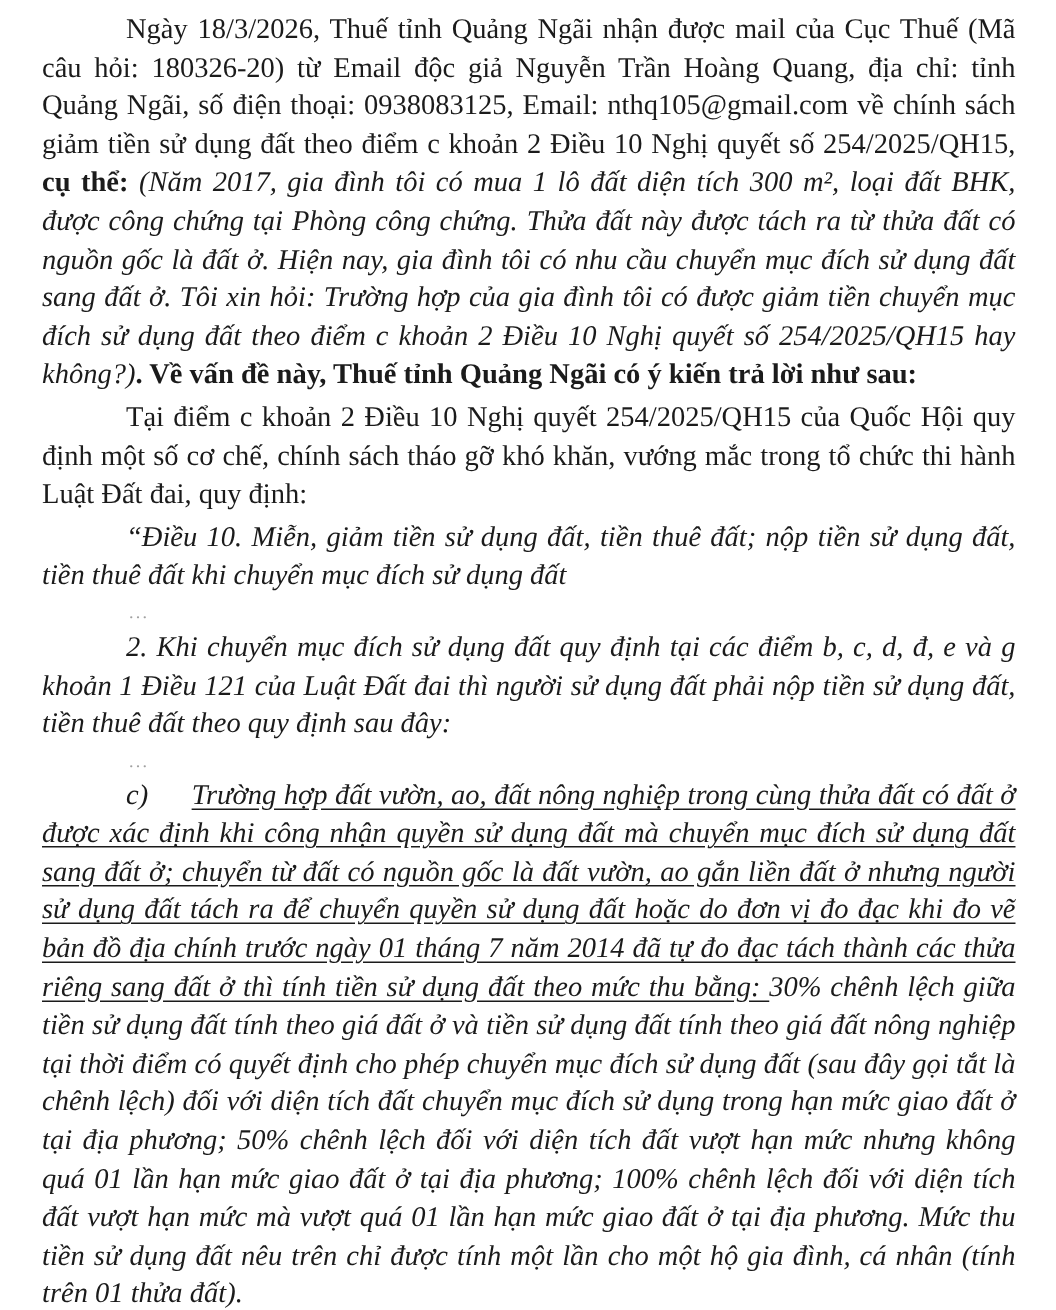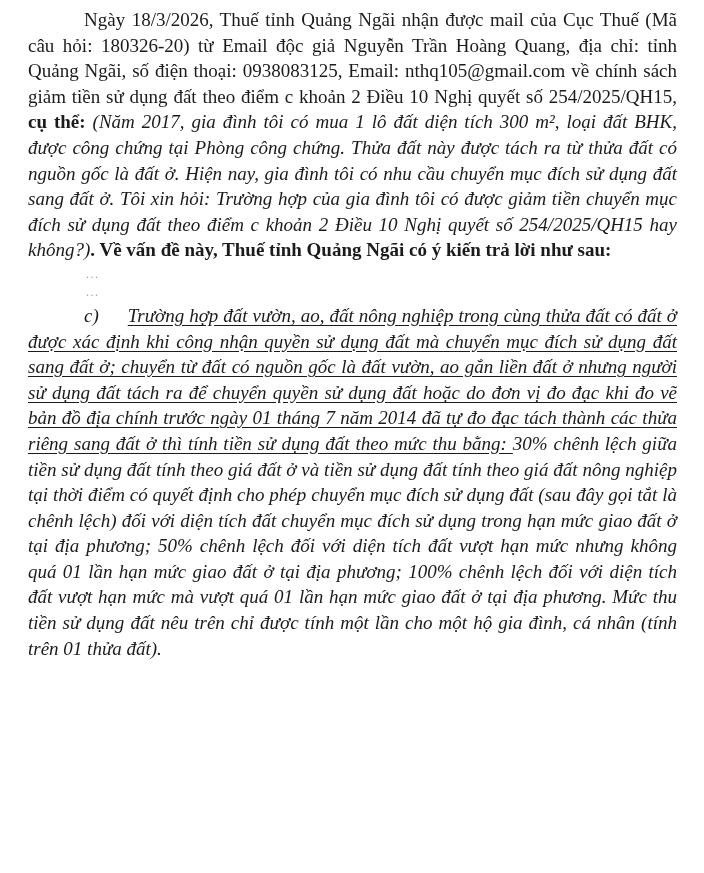--- a/index.html
+++ b/index.html
@@ -49,16 +49,19 @@
     color: #a0a0a0;
     letter-spacing: 1.5px;
     text-align: left;
   }
 </style>
 </head>
 <body>
 
 <div class="page" id="doc-root" style="background: rgb(255, 255, 255); color: rgb(27, 27, 27); border-radius: 29px;">
     <p class="para"><span class="seg-n">Ngày 18/3/2026, Thuế tỉnh Quảng Ngãi nhận được mail của Cục Thuế (Mã câu hỏi: 180326-20) từ Email độc giả Nguyễn Trần Hoàng Quang, địa chỉ: tỉnh Quảng Ngãi, số điện thoại: 0938083125, Email: nthq105@gmail.com về chính sách giảm tiền sử dụng đất theo điểm c khoản 2 Điều 10 Nghị quyết số 254/2025/QH15, </span><span class="seg-b">cụ thể: </span><span class="seg-i">(Năm 2017, gia đình tôi có mua 1 lô đất diện tích 300 m², loại đất BHK, được công chứng tại Phòng công chứng. Thửa đất này được tách ra từ thửa đất có nguồn gốc là đất ở. Hiện nay, gia đình tôi có nhu cầu chuyển mục đích sử dụng đất sang đất ở. Tôi xin hỏi: Trường hợp của gia đình tôi có được giảm tiền chuyển mục đích sử dụng đất theo điểm c khoản 2 Điều 10 Nghị quyết số 254/2025/QH15 hay không?)</span><span class="seg-b">. Về vấn đề này, Thuế tỉnh Quảng Ngãi có ý kiến trả lời như sau:</span></p>
+    <p class="para"><span class="seg-n">Tại điểm c khoản 2 Điều 10 Nghị quyết 254/2025/QH15 của Quốc Hội quy định một số cơ chế, chính sách tháo gỡ khó khăn, vướng mắc trong tổ chức thi hành Luật Đất đai, quy định:</span></p>
+    <p class="para"><span class="seg-i">“Điều 10. Miễn, giảm tiền sử dụng đất, tiền thuê đất; nộp tiền sử dụng đất, tiền thuê đất khi chuyển mục đích sử dụng đất</span></p>
     <p class="ellipsis-line" style="color: rgb(160, 160, 160);">...</p>
+    <p class="para"><span class="seg-i">2. Khi chuyển mục đích sử dụng đất quy định tại các điểm b, c, d, đ, e và g khoản 1 Điều 121 của Luật Đất đai thì người sử dụng đất phải nộp tiền sử dụng đất, tiền thuê đất theo quy định sau đây:</span></p>
     <p class="ellipsis-line" style="color: rgb(160, 160, 160);">...</p>
     <p class="para"><span class="seg-i">c) </span><span class="seg-iu">Trường hợp đất vườn, ao, đất nông nghiệp trong cùng thửa đất có đất ở được xác định khi công nhận quyền sử dụng đất mà chuyển mục đích sử dụng đất sang đất ở; chuyển từ đất có nguồn gốc là đất vườn, ao gắn liền đất ở nhưng người sử dụng đất tách ra để chuyển quyền sử dụng đất hoặc do đơn vị đo đạc khi đo vẽ bản đồ địa chính trước ngày 01 tháng 7 năm 2014 đã tự đo đạc tách thành các thửa riêng sang đất ở thì tính tiền sử dụng đất theo mức thu bằng: </span><span class="seg-i">30% chênh lệch giữa tiền sử dụng đất tính theo giá đất ở và tiền sử dụng đất tính theo giá đất nông nghiệp tại thời điểm có quyết định cho phép chuyển mục đích sử dụng đất (sau đây gọi tắt là chênh lệch) đối với diện tích đất chuyển mục đích sử dụng trong hạn mức giao đất ở tại địa phương; 50% chênh lệch đối với diện tích đất vượt hạn mức nhưng không quá 01 lần hạn mức giao đất ở tại địa phương; 100% chênh lệch đối với diện tích đất vượt hạn mức mà vượt quá 01 lần hạn mức giao đất ở tại địa phương. Mức thu tiền sử dụng đất nêu trên chỉ được tính một lần cho một hộ gia đình, cá nhân (tính trên 01 thửa đất).</span></p>
   </div>
 
 </body></html>

